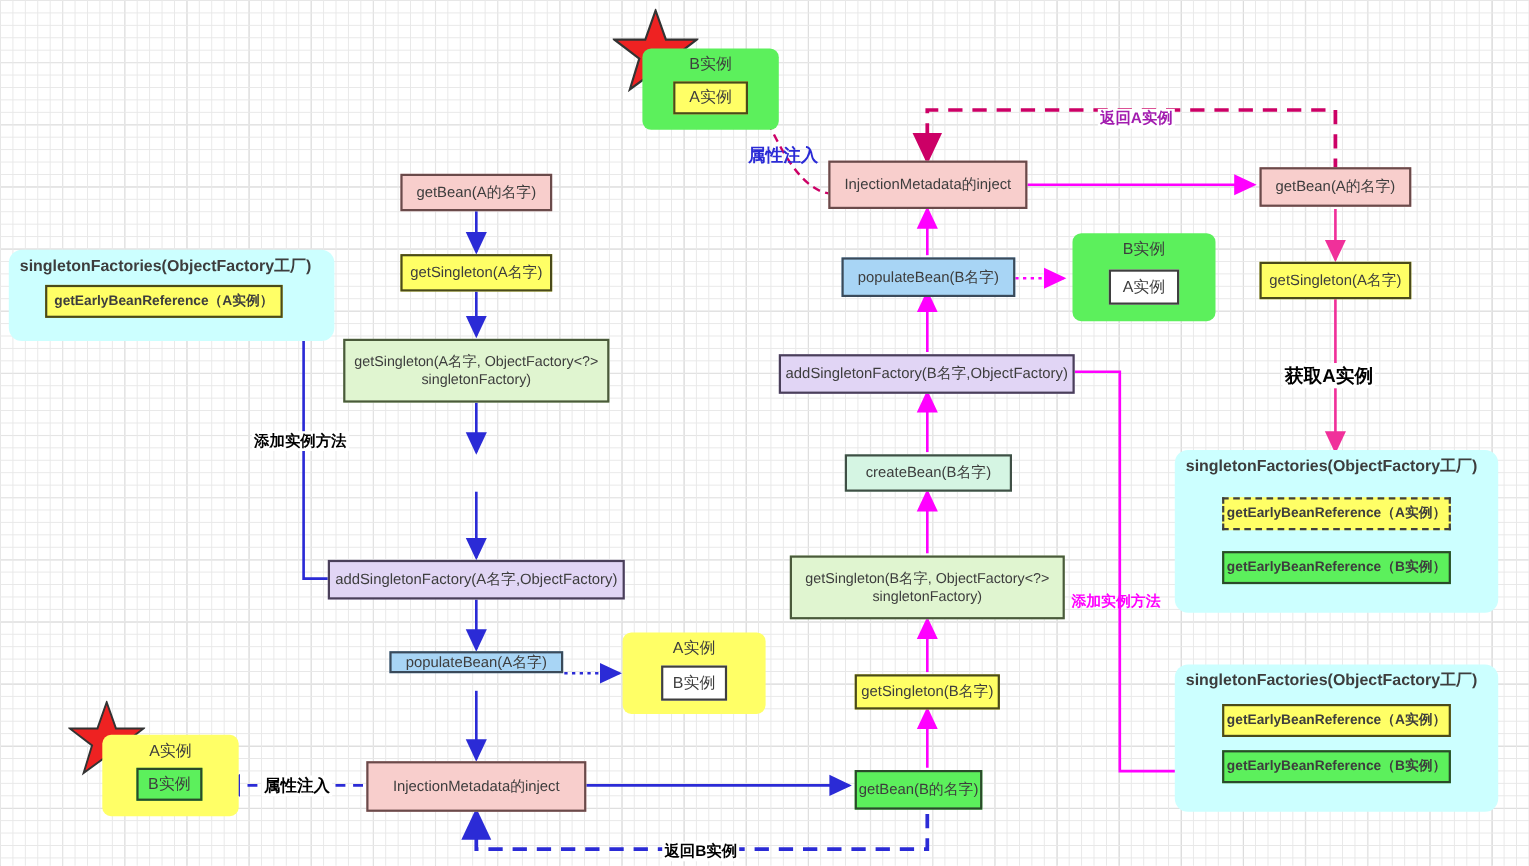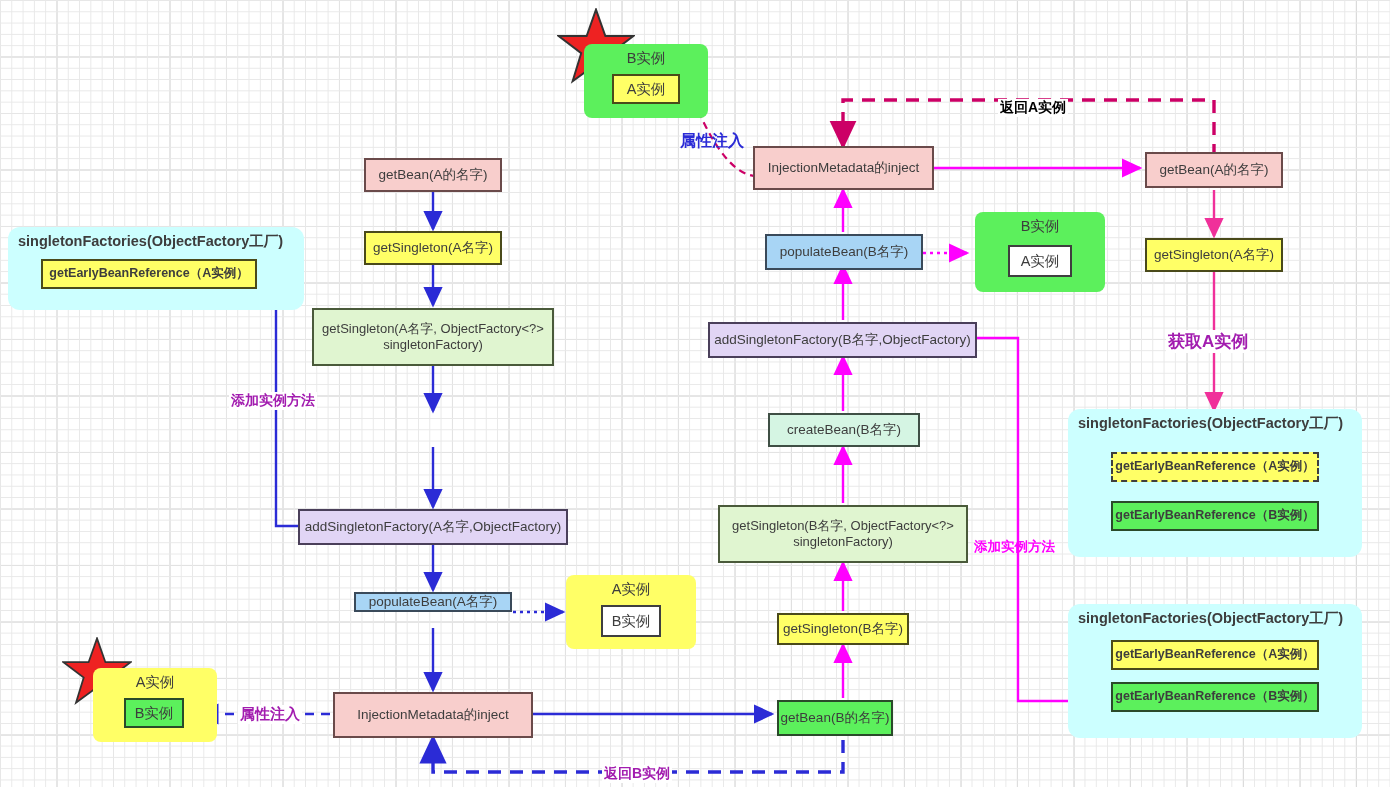--- a/index.html
+++ b/index.html
@@ -46,23 +46,23 @@
     text-align:center;font-size:14.5px;color:#3d3d3d;
   }
   .container{position:absolute;box-sizing:border-box;}
   .lbl{
     position:absolute;
     font-weight:bold;
     white-space:nowrap;
     background:#ffffff;
     padding:0 2px;
   }
-  .lbl-red{color:#a21caf;}
+  .lbl-red{color:#000000;}
   .lbl-magenta{color:#ff00ff;}
-  .lbl-navy{color:#000000;}
+  .lbl-navy{color:#a21caf;}
   .lbl-blue{color:#2b2bd6;}
   .star{position:absolute;}
 </style>
 </head>
 <body>
 
 <div id="canvas">
 
   <svg id="edges" viewBox="0 0 1390 787">
     <defs>

